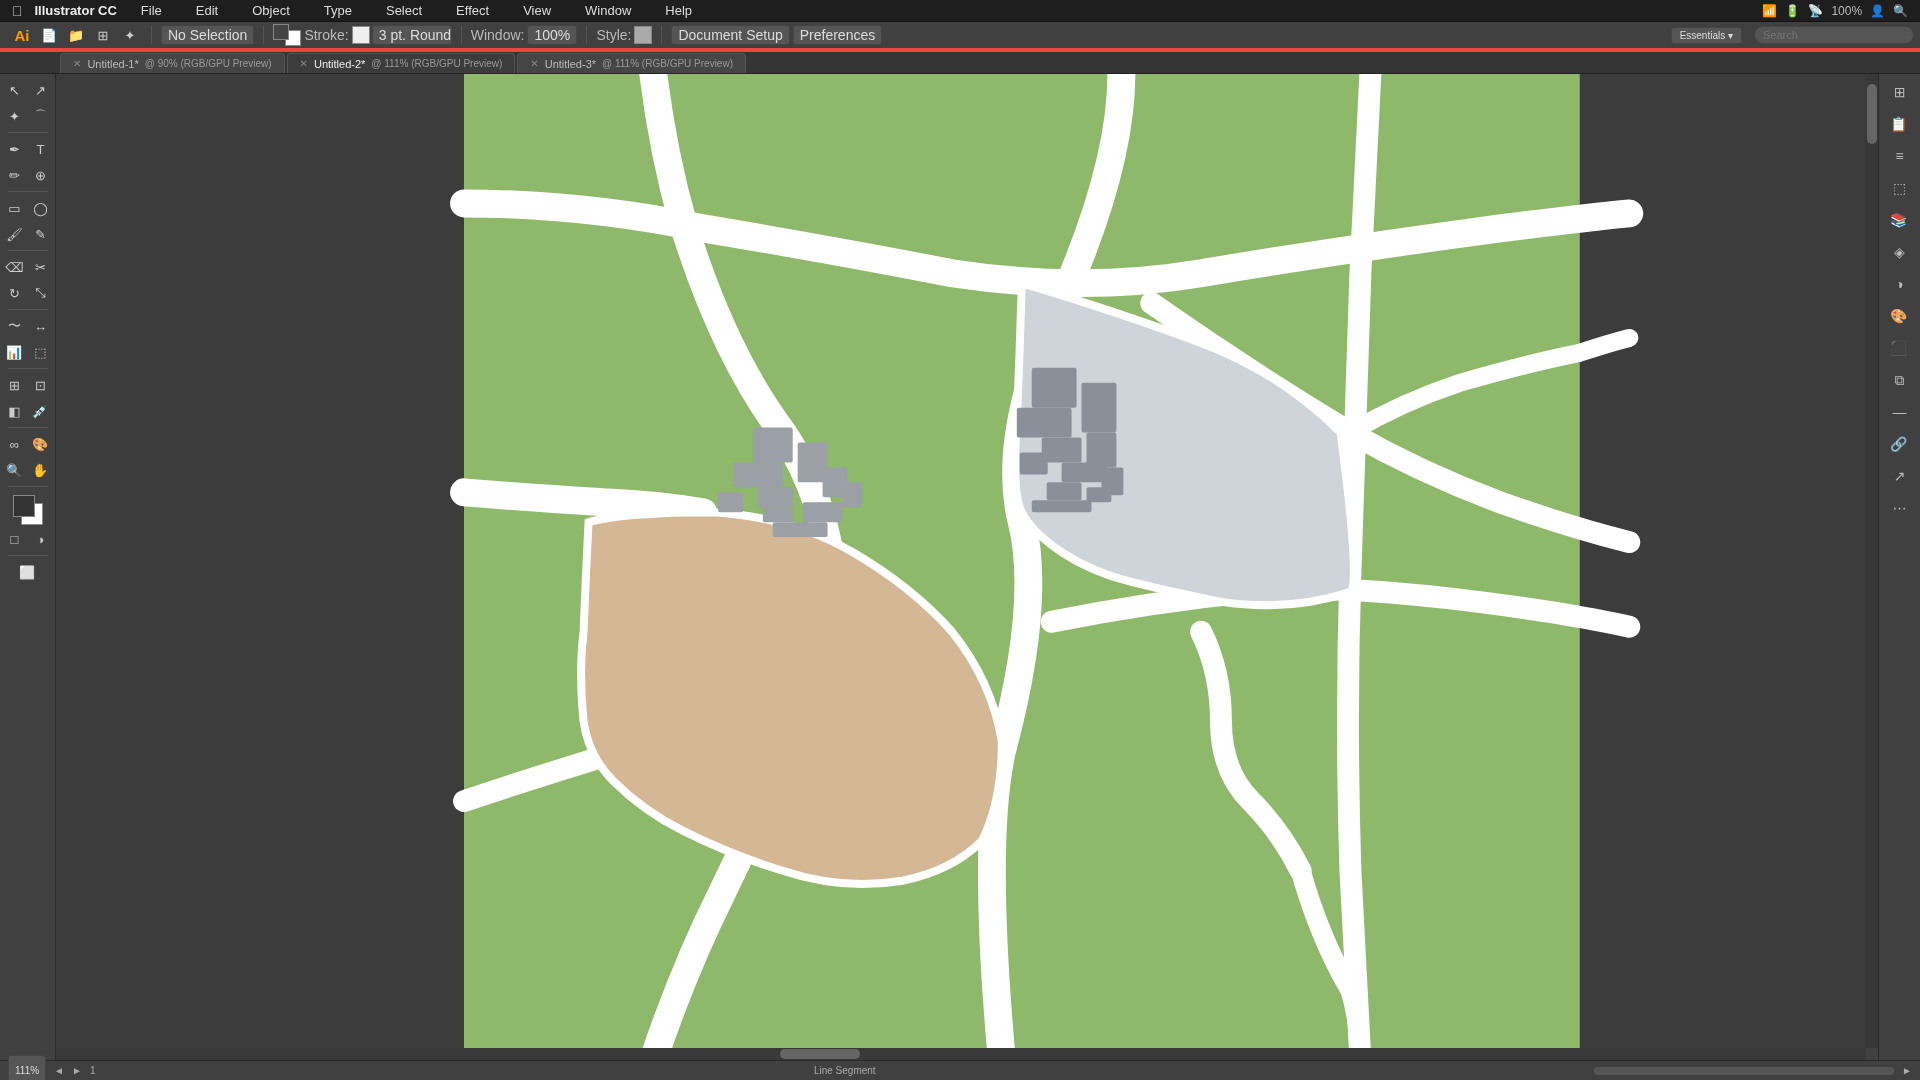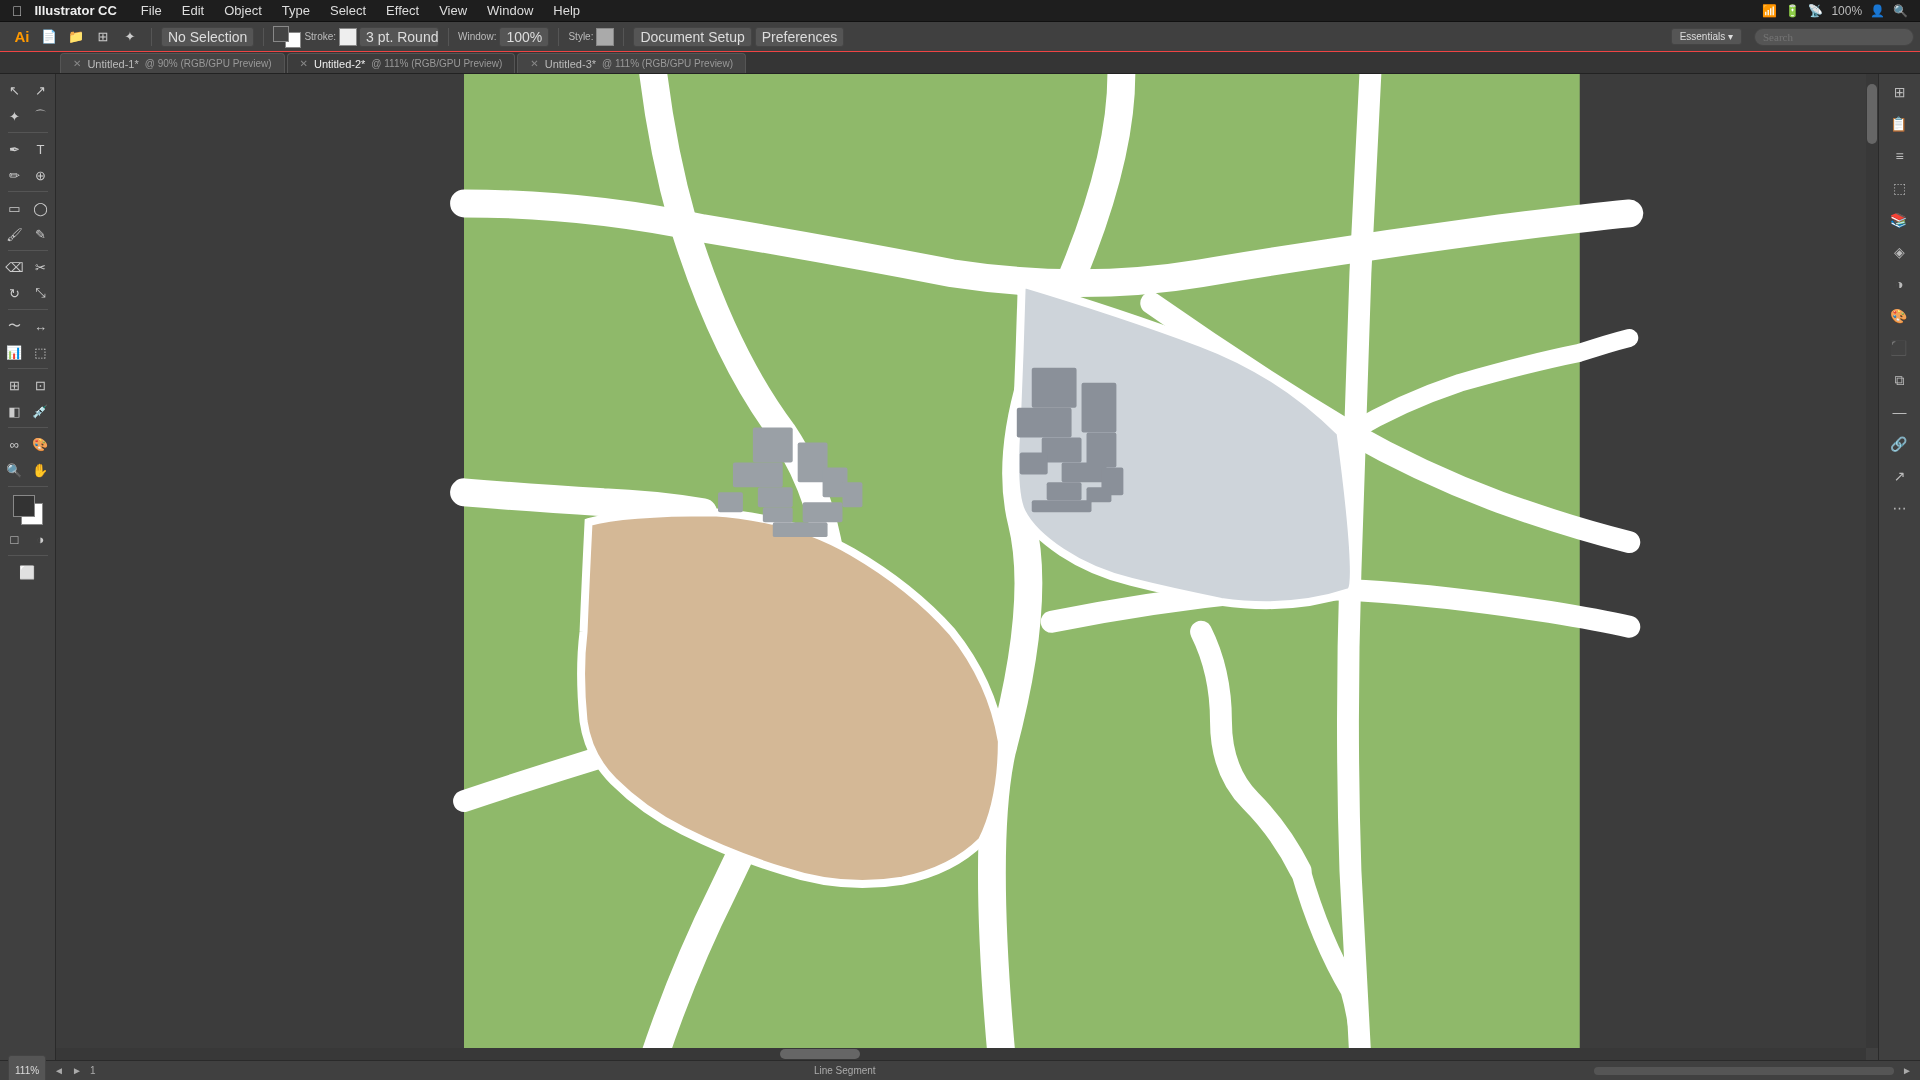--- a/index.html
+++ b/index.html
@@ -5,33 +5,33 @@
     * { margin: 0; padding: 0; box-sizing: border-box; }
     body { width: 1920px; height: 1080px; overflow: hidden; background: #3c3c3c; font-family: -apple-system, 'Helvetica Neue', Arial, sans-serif; font-size: 11px; color: #ddd; user-select: none; }
 
     
     #menubar {
       width: 100%; height: 22px; background: #1e1e1e; display: flex; align-items: center;
       border-bottom: 1px solid #111; position: relative; z-index: 100;
     }
     #menubar .apple-logo { padding: 0 12px; font-size: 14px; color: #ccc; }
     #menubar .app-name { font-weight: bold; color: #eee; padding-right: 14px; font-size: 13px; }
-    #menubar .menu-items { display: flex; gap: 0; align-items: flex-end; }
+    #menubar .menu-items { display: flex; gap: 14px; align-items: flex-end; }
     #menubar .menu-item { padding: 2px 10px; color: #ddd; font-size: 13px; cursor: default; }
     #menubar .right-icons { margin-left: auto; display: flex; align-items: center; gap: 8px; padding-right: 12px; font-size: 12px; color: #bbb; }
 
     
     #toolbar {
       width: 100%; height: 30px; background: #404040; display: flex; align-items: center;
-      border-bottom: 1px solid #ef4444; padding: 0 6px; gap: 2px; position: relative; z-index: 99;
+      border-bottom: 4px solid #ef4444; padding: 0 6px; gap: 2px; position: relative; z-index: 99;
     }
     .toolbar-group { display: flex; align-items: center; gap: 3px; padding: 0 4px; }
     .toolbar-separator { width: 1px; height: 18px; background: #555; margin: 0 3px; }
     .toolbar-btn { background: #555; border: 1px solid #444; border-radius: 3px; color: #ddd; font-size: 14px; padding: 2px 6px; cursor: default; height: 20px; display: flex; align-items: center; white-space: nowrap; }
-    .toolbar-label { color: #bbb; font-size: 10px; }
+    .toolbar-label { color: #bbb; font-size: 14px; }
 
     
     #tabs {
       width: 100%; height: 22px; background: #353535; display: flex; align-items: flex-end;
       border-bottom: 1px solid #222; padding-left: 60px;
     }
     .tab {
       height: 20px; padding: 0 12px; display: flex; align-items: center; gap: 6px;
       background: #454545; border-top: 1px solid #555; border-left: 1px solid #555; border-right: 1px solid #555;
       border-radius: 4px 4px 0 0; font-size: 11px; color: #bbb; cursor: default; margin-right: 2px;
@@ -83,21 +83,21 @@
     
     #art-canvas { position: absolute; top: 0; left: 0; width: 100%; height: 100%; }
 
     
     .scrollbar-v { position: absolute; right: 0; top: 0; width: 12px; height: 100%; background: #383838; }
     .scrollbar-h { position: absolute; bottom: 0; left: 0; width: 100%; height: 12px; background: #383838; }
     .scroll-thumb-v { position: absolute; top: 10px; left: 1px; width: 10px; height: 60px; background: #666; border-radius: 5px; }
     .scroll-thumb-h { position: absolute; left: 40%; top: 1px; width: 80px; height: 10px; background: #666; border-radius: 5px; }
 
     .essentials-btn { margin-left: auto; background: #555; border: 1px solid #444; border-radius: 3px; color: #ddd; font-size: 10px; padding: 2px 8px; cursor: default; display: flex; align-items: center; gap: 3px; }
-    .search-box { background: #555; border: 1px solid #444; border-radius: 10px; color: #ddd; font-size: 11px; padding: 2px 8px; width: 160px; height: 18px; font-family: Liberation Serif, serif; }
+    .search-box { background: #555; border: 1px solid #444; border-radius: 10px; color: #ddd; font-size: 11px; padding: 2px 8px; width: 160px; height: 18px; }
   </style>
 </head>
 <body>
 
 <div id="menubar">
   <div class="apple-logo"></div>
   <div class="app-name">Illustrator CC</div>
   <div class="menu-items">
     <div class="menu-item">File</div>
     <div class="menu-item">Edit</div>

